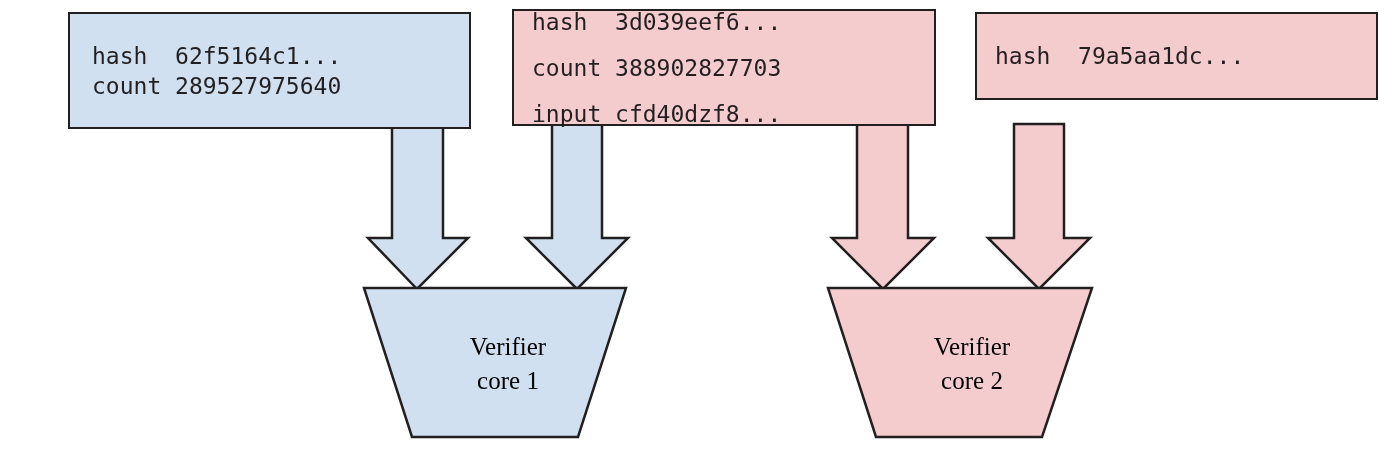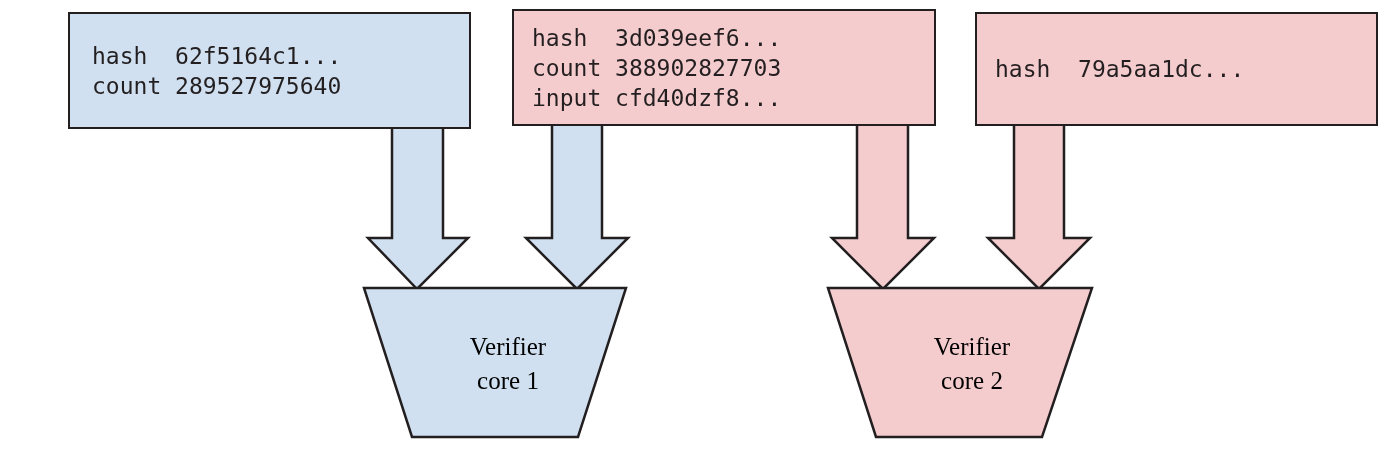--- a/index.html
+++ b/index.html
@@ -70,27 +70,27 @@
     <polygon points="364,288 626,288 578,437 412,437" fill="#d0e0f0" stroke="#231f20" stroke-width="2.5" stroke-linejoin="miter"></polygon>
 
     <polygon points="828,288 1092,288 1042,437 876,437" fill="#f5ccce" stroke="#231f20" stroke-width="2.5" stroke-linejoin="miter"></polygon>
   </svg>
 
   <div class="info-box blue" style="left:68px; top:12px; width:403px; height:117px; padding-left:22px;">
     <div class="info-line">hash  62f5164c1...</div>
     <div class="info-line">count 289527975640</div>
   </div>
 
-  <div class="info-box pink" style="left:512px; top:9px; width:424px; height:117px; padding-left:18px;">
+  <div class="info-box pink" style="left:512px; top:9px; width:424px; height:117px; padding-left:18px;gap:16px;">
     <div class="info-line">hash  3d039eef6...</div>
     <div class="info-line">count 388902827703</div>
     <div class="info-line">input cfd40dzf8...</div>
   </div>
 
-  <div class="info-box pink" style="left:975px; top:12px; width:403px; height:114px; padding-left:18px;">
+  <div class="info-box pink" style="left:975px; top:12px; width:403px; height:88px; padding-left:18px;">
     <div class="info-line">hash  79a5aa1dc...</div>
   </div>
 
   <div class="core-label" style="left:428px; top:330px; width:160px;">Verifier
 core 1</div>
 
   <div class="core-label" style="left:892px; top:330px; width:160px;">Verifier
 core 2</div>
 
 </div>

